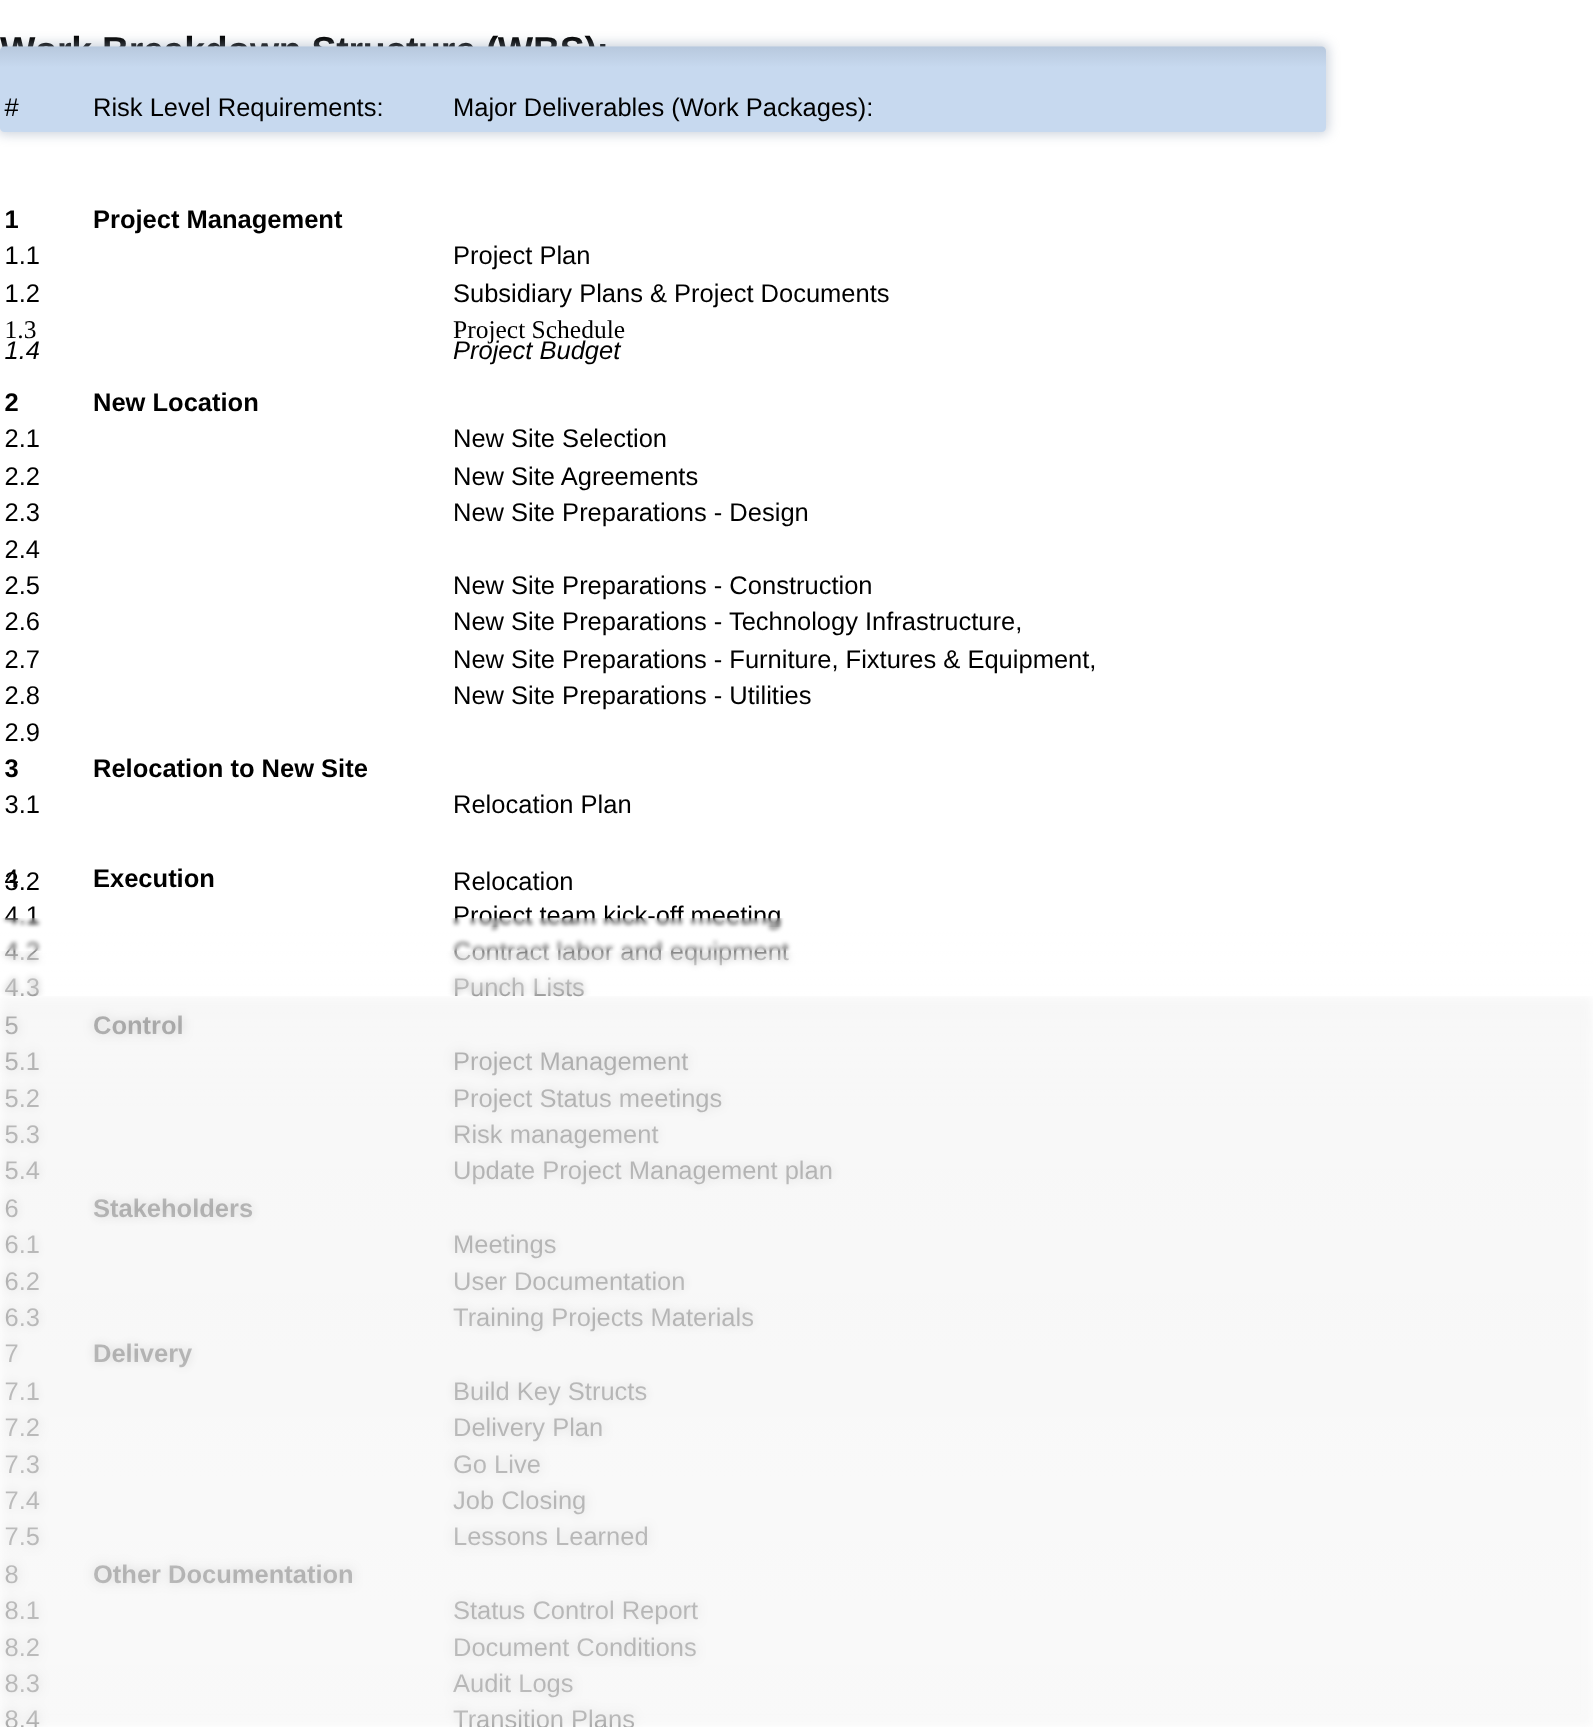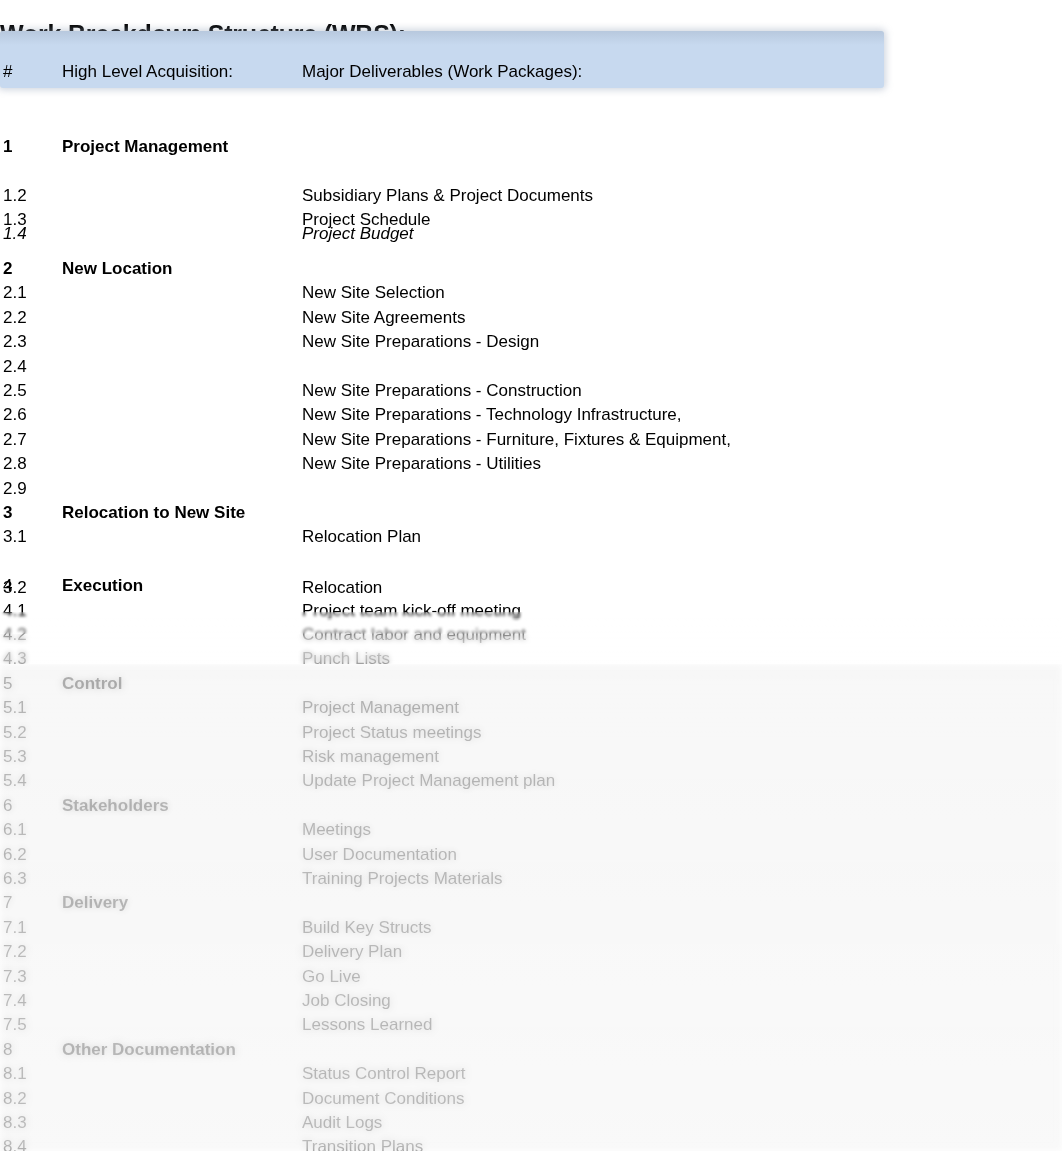--- a/index.html
+++ b/index.html
@@ -158,34 +158,38 @@
 </style>
 </head>
 <body>
 
 <h1 id="doc-title">Work Breakdown Structure (WBS):</h1>
 
 <div id="header-band"></div>
 
 <div class="header-row">
   <span class="h-num">#</span>
-  <span class="h-req">High Level Acquisition:</span>
+  <span class="h-req">Risk Level Requirements:</span>
   <span class="h-deliv">Major Deliverables (Work Packages):</span>
 </div>
 
 <div id="wbs-rows">
     <div class="wbs-row is-category" style="top: 135px;">
       <span class="c-num">1</span>
       <span class="c-req">Project Management</span>
     </div>
+    <div class="wbs-row" style="top: 159.4px;">
+      <span class="c-num">1.1</span>
+      <span class="c-deliv">Project Plan</span>
+    </div>
     <div class="wbs-row" style="top: 183.8px;">
       <span class="c-num">1.2</span>
       <span class="c-deliv">Subsidiary Plans &amp; Project Documents</span>
     </div>
-    <div class="wbs-row" style="top: 208.2px;">
+    <div class="wbs-row" style="top: 208.2px; font-family: Liberation Serif, serif;">
       <span class="c-num">1.3</span>
       <span class="c-deliv">Project Schedule</span>
     </div>
     <div class="wbs-row" style="top: 222px; font-style: italic;">
       <span class="c-num">1.4</span>
       <span class="c-deliv">Project Budget</span>
     </div>
     <div class="wbs-row is-category" style="top: 257px;">
       <span class="c-num">2</span>
       <span class="c-req">New Location</span>

